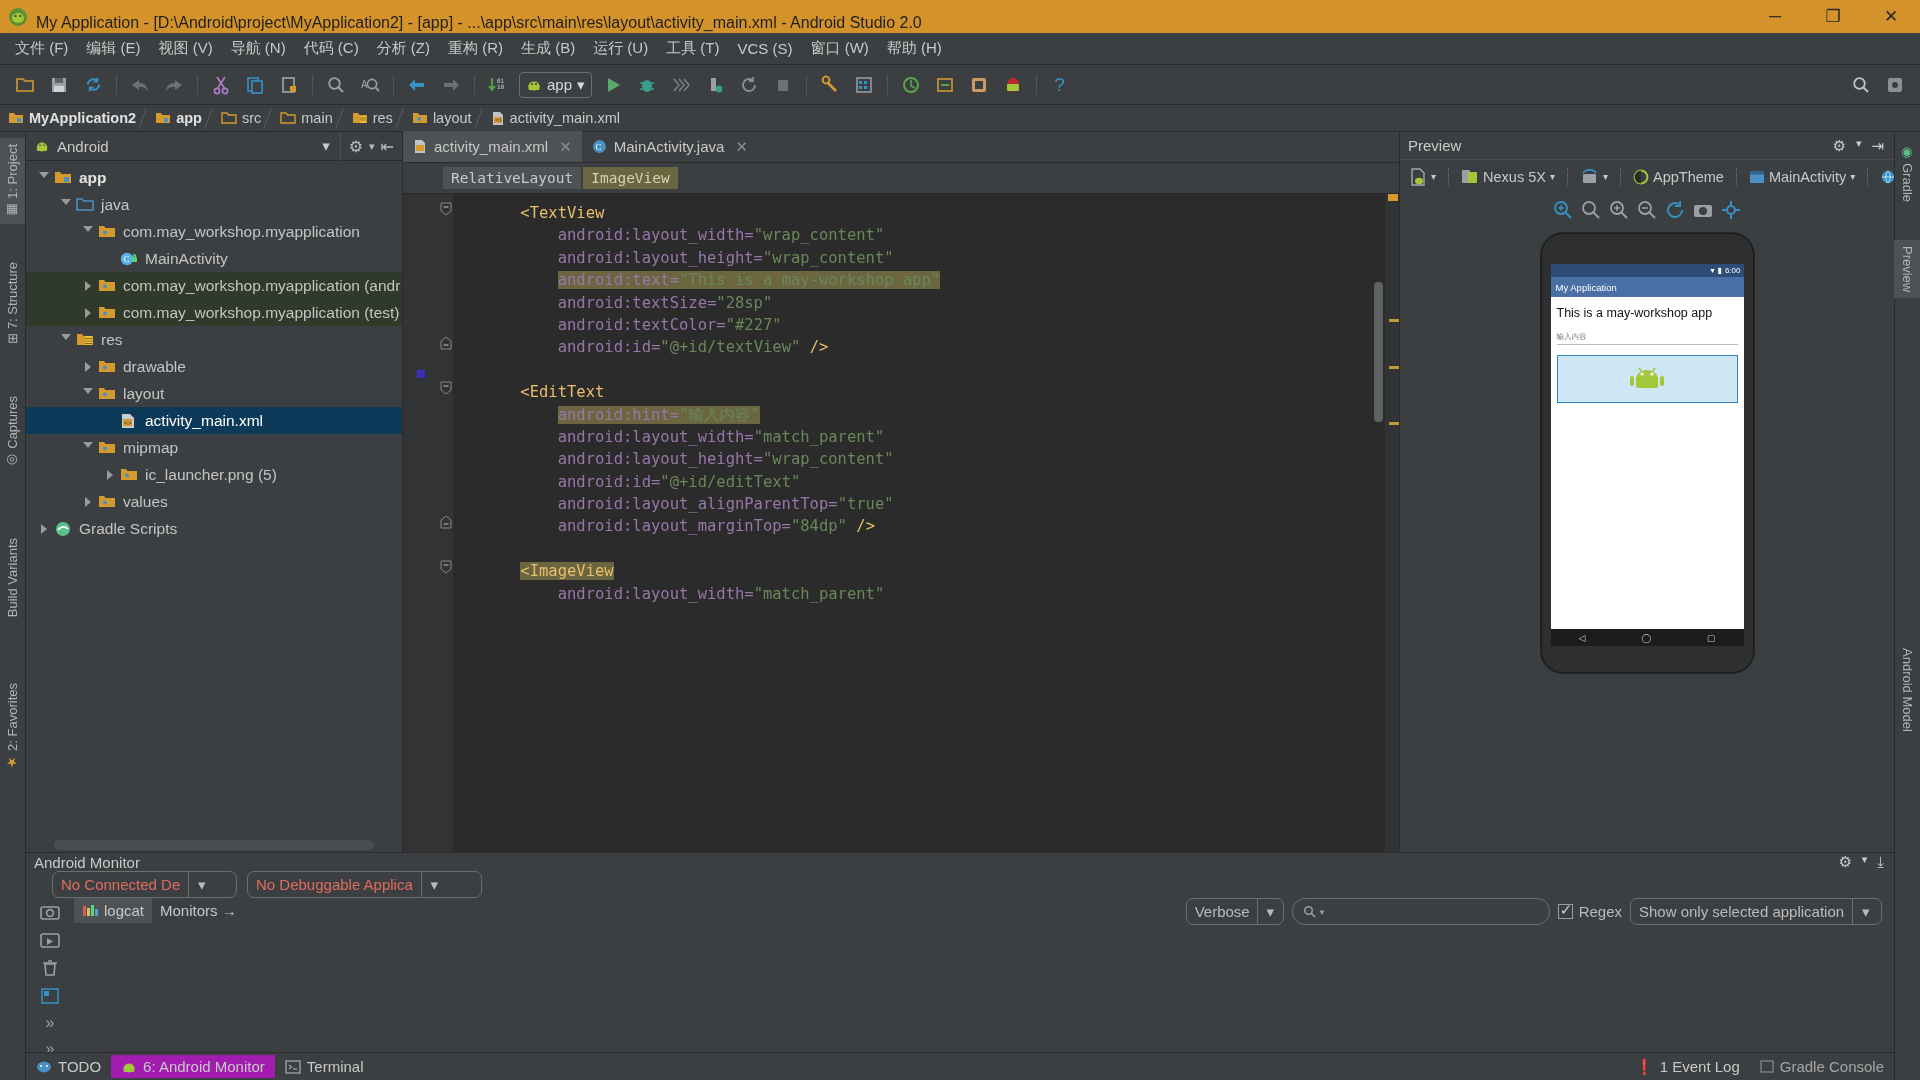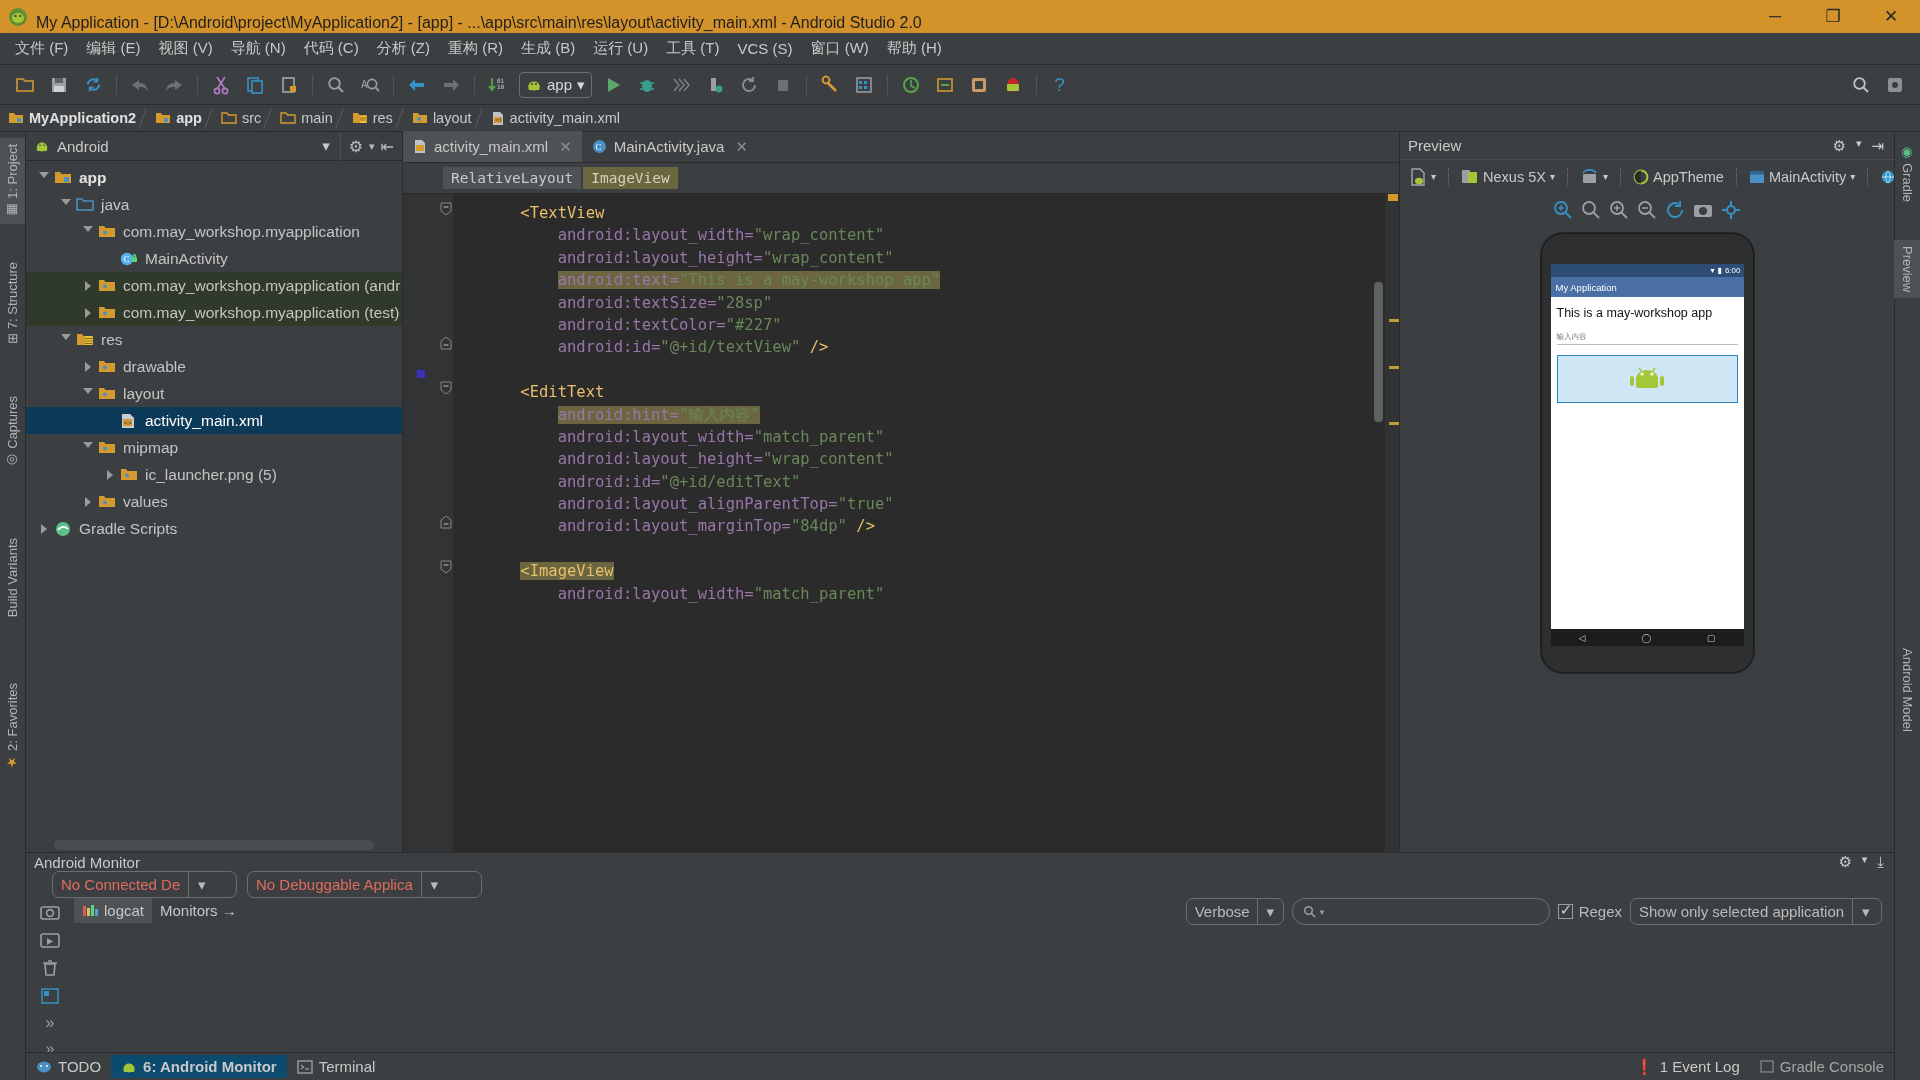--- a/index.html
+++ b/index.html
@@ -162,21 +162,21 @@
   .searchbox { width:258px; height:27px; border:1px solid #6d6d6d; border-radius:13px;
      display:flex; align-items:center; padding:0 10px; gap:4px;}
   .chkrow { display:flex; align-items:center; gap:6px; font-size:15px;}
   .chk { width:15px; height:15px; border:1px solid #9a9a9a; position:relative; }
   .chk.on:after{ content:"✓"; position:absolute; left:1px; top:-4px; font-size:15px; color:#cfcfcf;}
 
   
   .twbar { height:28px; background:#3c3f41; display:flex; align-items:center;
     border-top:1px solid #2b2b2b; font-size:15px; }
   .twb { display:flex; align-items:center; gap:6px; padding:3px 10px; color:#c8c8c8;}
-  .twb.active { background:#0c4a6e;font-weight:bold; }
+  .twb.active { background:#a21caf; }
   .twbar .right { margin-left:auto; display:flex; align-items:center; }
   svg { display:block; }
 </style>
 </head>
 <body>
 
 <div class="app">
 
   <div class="titlebar">
     <span class="tb-icon">

